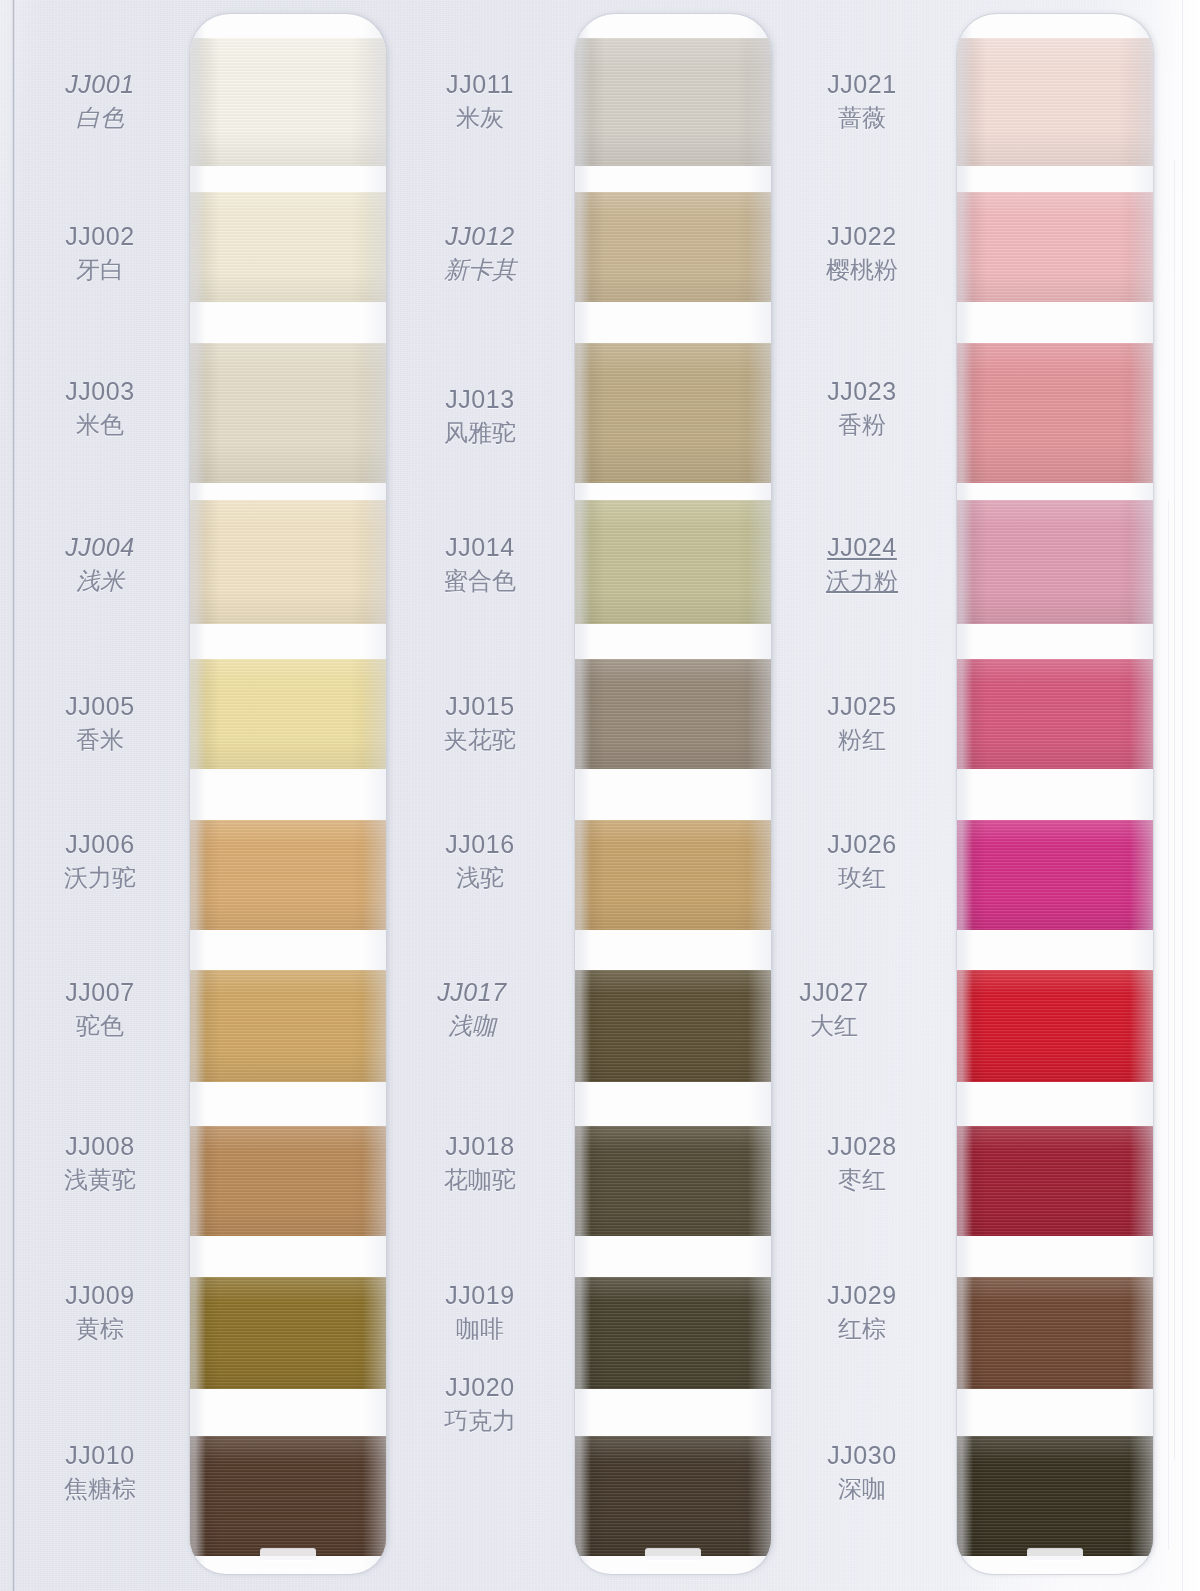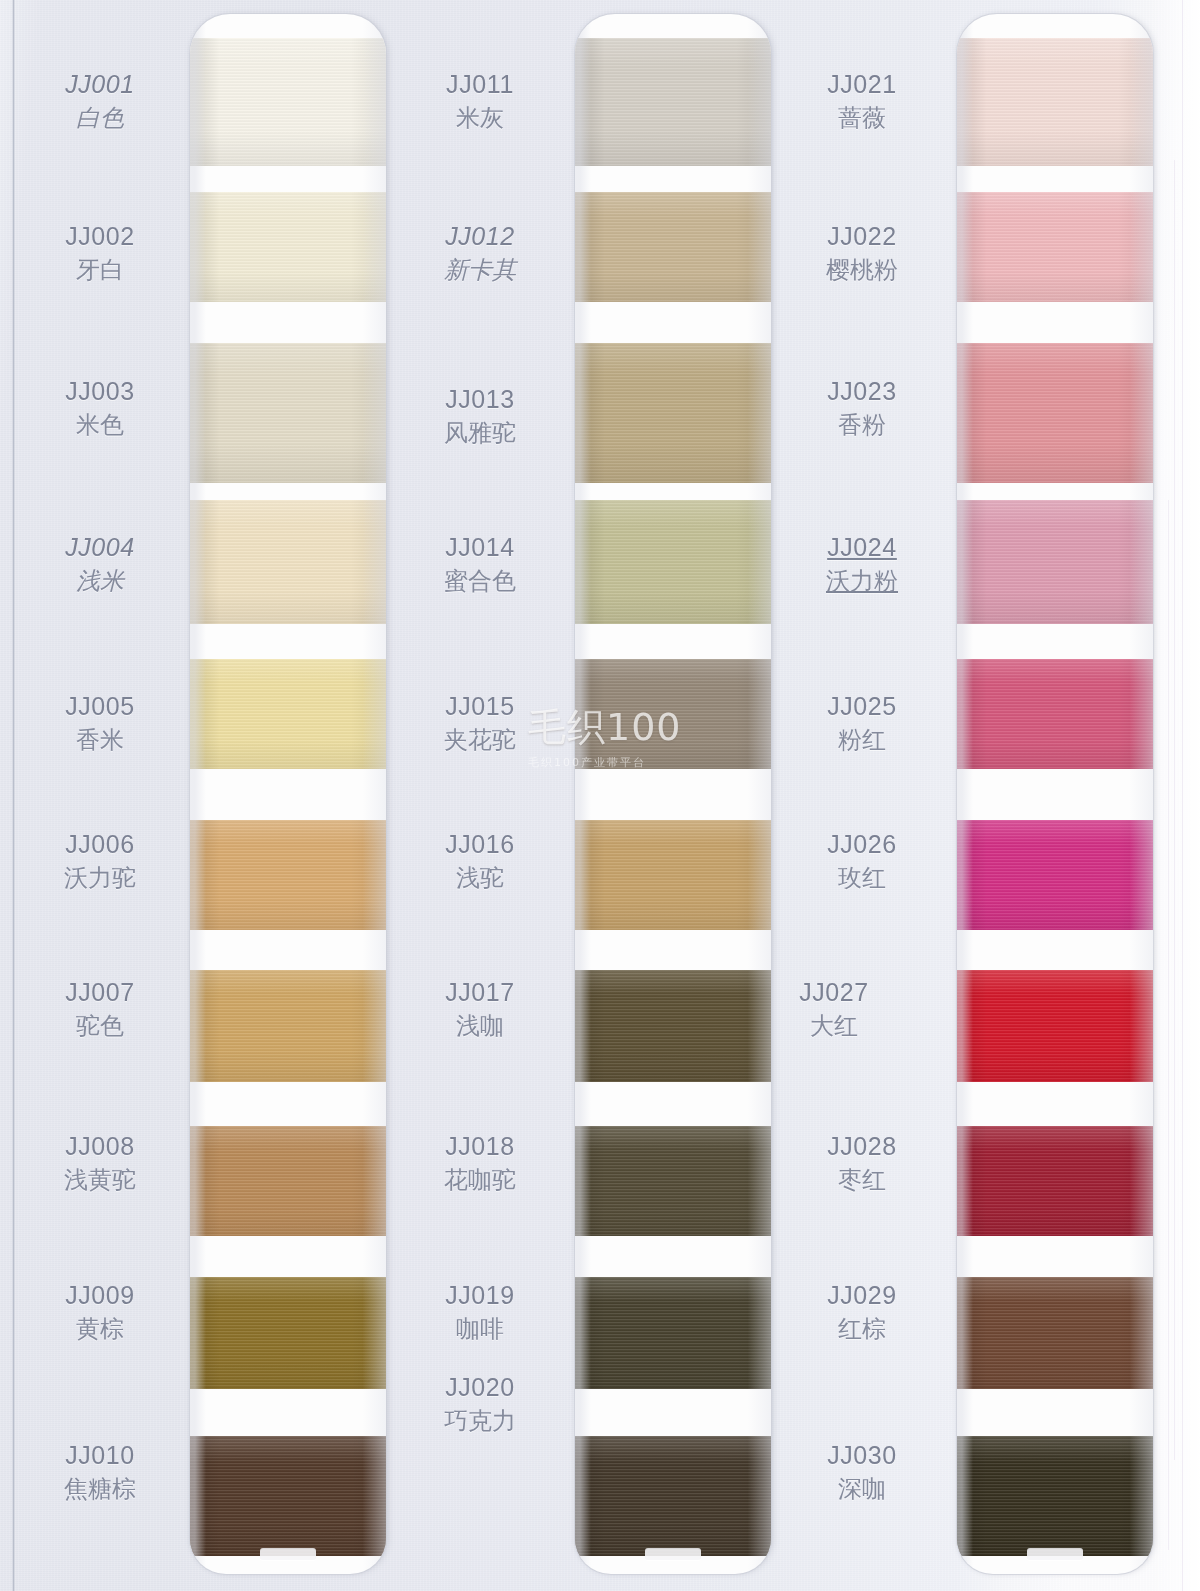--- a/index.html
+++ b/index.html
@@ -357,21 +357,21 @@
           <span class="name">蜜合色</span>
         </div>
         <div class="label" style="left: 400px; width: 160px; top: 692px; color: rgb(125, 132, 150);">
           <span class="code">JJ015</span>
           <span class="name">夹花驼</span>
         </div>
         <div class="label" style="left: 400px; width: 160px; top: 830px; color: rgb(125, 132, 150);">
           <span class="code">JJ016</span>
           <span class="name">浅驼</span>
         </div>
-        <div class="label" style="left: 400px; width: 160px; top: 978px; color: rgb(125, 132, 150);">
+        <div class="label" style="left: 392px; width: 160px; top: 978px; color: rgb(125, 132, 150); font-style: italic;">
           <span class="code">JJ017</span>
           <span class="name">浅咖</span>
         </div>
         <div class="label" style="left: 400px; width: 160px; top: 1132px; color: rgb(125, 132, 150);">
           <span class="code">JJ018</span>
           <span class="name">花咖驼</span>
         </div>
         <div class="label" style="left: 400px; width: 160px; top: 1281px; color: rgb(125, 132, 150);">
           <span class="code">JJ019</span>
           <span class="name">咖啡</span>
@@ -472,19 +472,15 @@
           <span class="code">JJ029</span>
           <span class="name">红棕</span>
         </div>
         <div class="label" style="left: 782px; width: 160px; top: 1441px; color: rgb(125, 132, 150);">
           <span class="code">JJ030</span>
           <span class="name">深咖</span>
         </div>
       </div>
     </div>
 
-  <div id="watermark">
-    <div class="wm-main">毛织100</div>
-    <div class="wm-sub">毛织100产业带平台</div>
-  </div>
 
   <div id="right-glare"></div>
 </div>
 
 </body></html>

